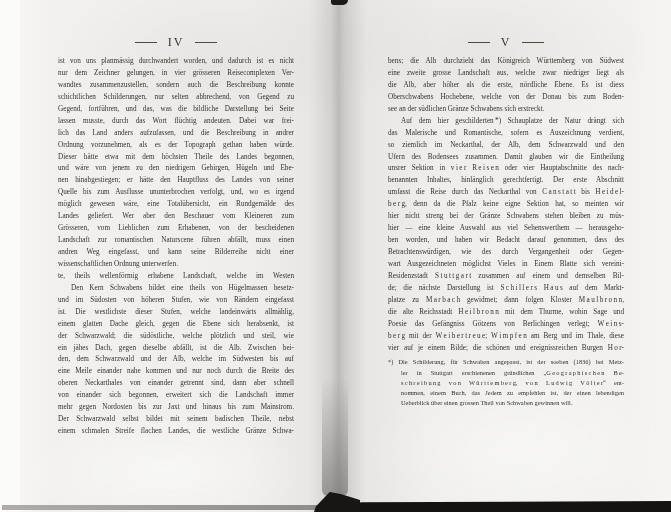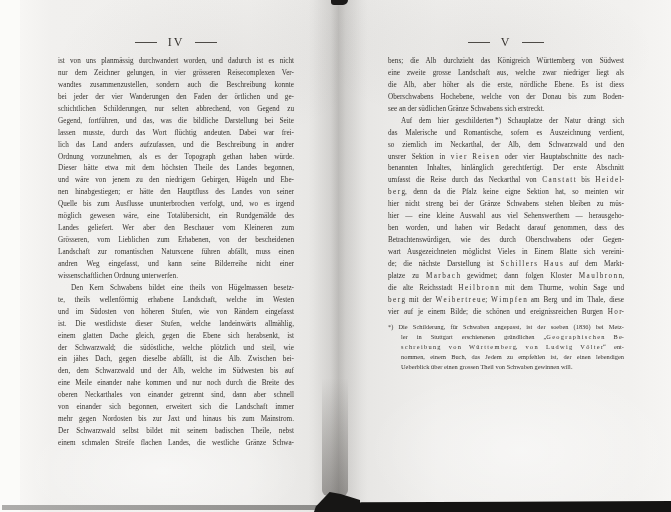--- a/index.html
+++ b/index.html
@@ -89,38 +89,37 @@
   <div class="col colL">
     <div class="pagehead">
       <span class="rule"></span>
       <span class="num">IV</span>
       <span class="rule"></span>
     </div>
     <div class="pagebody">
         <div class="tline">ist von uns planmässig durchwandert worden, und dadurch ist es nicht</div>
         <div class="tline">nur dem Zeichner gelungen, in vier grösseren Reisecomplexen Ver-</div>
         <div class="tline">wandtes zusammenzustellen, sondern auch die Beschreibung konnte</div>
-        <div class="tline">bei jeder der vier Wanderungen den Faden der örtlichen und ge-</div>
         <div class="tline">schichtlichen Schilderungen, nur selten abbrechend, von Gegend zu</div>
         <div class="tline">Gegend, fortführen, und das, was die bildliche Darstellung bei Seite</div>
         <div class="tline">lassen musste, durch das Wort flüchtig andeuten.  Dabei war frei-</div>
         <div class="tline">lich das Land anders aufzufassen, und die Beschreibung in andrer</div>
         <div class="tline">Ordnung vorzunehmen, als es der Topograph gethan haben würde.</div>
         <div class="tline">Dieser hätte etwa mit dem höchsten Theile des Landes begonnen,</div>
         <div class="tline">und wäre von jenem zu den niedrigern Gebirgen, Hügeln und Ebe-</div>
         <div class="tline">nen hinabgestiegen; er hätte den Hauptfluss des Landes von seiner</div>
         <div class="tline">Quelle bis zum Ausflusse ununterbrochen verfolgt, und, wo es irgend</div>
         <div class="tline">möglich gewesen wäre, eine Totalübersicht, ein Rundgemälde des</div>
         <div class="tline">Landes geliefert.  Wer aber den Beschauer vom Kleineren zum</div>
         <div class="tline">Grösseren, vom Lieblichen zum Erhabenen, von der bescheidenen</div>
         <div class="tline">Landschaft zur romantischen Naturscene führen abfällt, muss einen</div>
         <div class="tline">andren Weg eingefasst, und kann seine Bilderreihe nicht einer</div>
         <div class="tline pend">wissenschaftlichen Ordnung unterwerfen.</div>
+        <div class="tline">te, theils wellenförmig erhabene Landschaft, welche im Westen</div>
         <div class="tline indent">Den Kern Schwabens bildet eine theils von Hügelmassen besetz-</div>
-        <div class="tline">te, theils wellenförmig erhabene Landschaft, welche im Westen</div>
         <div class="tline">und im Südosten von höheren Stufen, wie von Rändern eingefasst</div>
         <div class="tline">ist.  Die westlichste dieser Stufen, welche landeinwärts allmählig,</div>
         <div class="tline">einem glatten Dache gleich, gegen die Ebene sich herabsenkt, ist</div>
         <div class="tline">der Schwarzwald; die südöstliche, welche plötzlich und steil, wie</div>
         <div class="tline">ein jähes Dach, gegen dieselbe abfällt, ist die Alb.  Zwischen bei-</div>
         <div class="tline">den, dem Schwarzwald und der Alb, welche im Südwesten bis auf</div>
         <div class="tline">eine Meile einander nahe kommen und nur noch durch die Breite des</div>
         <div class="tline">oberen Neckarthales von einander getrennt sind, dann aber schnell</div>
         <div class="tline">von einander sich begonnen, erweitert sich die Landschaft immer</div>
         <div class="tline">mehr gegen Nordosten bis zur Jaxt und hinaus bis zum Mainstrom.</div>
@@ -137,32 +136,35 @@
     </div>
     <div class="pagebody">
         <div class="tline">bens; die Alb durchzieht das Königreich Württemberg von Südwest</div>
         <div class="tline">eine zweite grosse Landschaft aus, welche zwar niedriger liegt als</div>
         <div class="tline">die Alb, aber höher als die erste, nördliche Ebene.  Es ist diess</div>
         <div class="tline">Oberschwabens Hochebene, welche von der Donau bis zum Boden-</div>
         <div class="tline pend">see an der südlichen Gränze Schwabens sich erstreckt.</div>
         <div class="tline indent">Auf dem hier geschilderten *) Schauplatze der Natur drängt sich</div>
         <div class="tline">das Malerische und Romantische, sofern es Auszeichnung verdient,</div>
         <div class="tline">so ziemlich im Neckarthal, der Alb, dem Schwarzwald und den</div>
+        <div class="tline">Ufern des Bodensees zusammen.  Damit glauben wir die Eintheilung</div>
         <div class="tline">unsrer Sektion in v i e r R e i s e n oder vier Hauptabschnitte des nach-</div>
         <div class="tline">benannten Inhaltes, hinlänglich gerechtfertigt.  Der erste Abschnitt</div>
         <div class="tline">umfasst die Reise durch das Neckarthal von C a n s t a t t bis H e i d e l-</div>
         <div class="tline">b e r g, denn da die Pfalz keine eigne Sektion hat, so meinten wir</div>
         <div class="tline">hier nicht streng bei der Gränze Schwabens stehen bleiben zu müs-</div>
         <div class="tline">hier — eine kleine Auswahl aus viel Sehenswerthem — herausgeho-</div>
         <div class="tline">ben worden, und haben wir Bedacht darauf genommen, dass des</div>
-        <div class="tline">Betrachtenswürdigen, wie des durch Oberschwabens oder Gegen-</div>
+        <div class="tline">Betrachtenswürdigen, wie des durch Vergangenheit oder Gegen-</div>
         <div class="tline">wart Ausgezeichneten möglichst Vieles in Einem Blatte sich vereini-</div>
+        <div class="tline">Residenzstadt S t u t t g a r t zusammen auf einem und demselben Bil-</div>
         <div class="tline">de; die nächste Darstellung ist S c h i l l e r s H a u s auf dem Markt-</div>
         <div class="tline">platze zu M a r b a c h gewidmet; dann folgen Kloster M a u l b r o n n,</div>
         <div class="tline">die alte Reichsstadt H e i l b r o n n mit dem Thurme, wohin Sage und</div>
+        <div class="tline">Poesie das Gefängniss Götzens von Berlichingen verlegt; W e i n s-</div>
         <div class="tline">b e r g mit der W e i b e r t r e u e; W i m p f e n am Berg und im Thale, diese</div>
         <div class="tline">vier auf je einem Bilde;  die schönen und ereignissreichen Burgen H o r-</div>
       </div>
     <div class="pagebody fn">
         <div class="tline">*) Die Schilderung, für Schwaben angepasst, ist der soeben (1836) bei Metz-</div>
         <div class="tline fn-cont">ler in Stuttgart erschienenen gründlichen „G e o g r a p h i s c h e n B e-</div>
         <div class="tline fn-cont">s c h r e i b u n g v o n W ü r t t e m b e r g, v o n L u d w i g V ö l t e r“ ent-</div>
         <div class="tline fn-cont">nommen, einem Buch, das Jedem zu empfehlen ist, der einen lebendigen</div>
         <div class="tline pend fn-cont">Ueberblick über einen grossen Theil von Schwaben gewinnen will.</div>
       </div>

